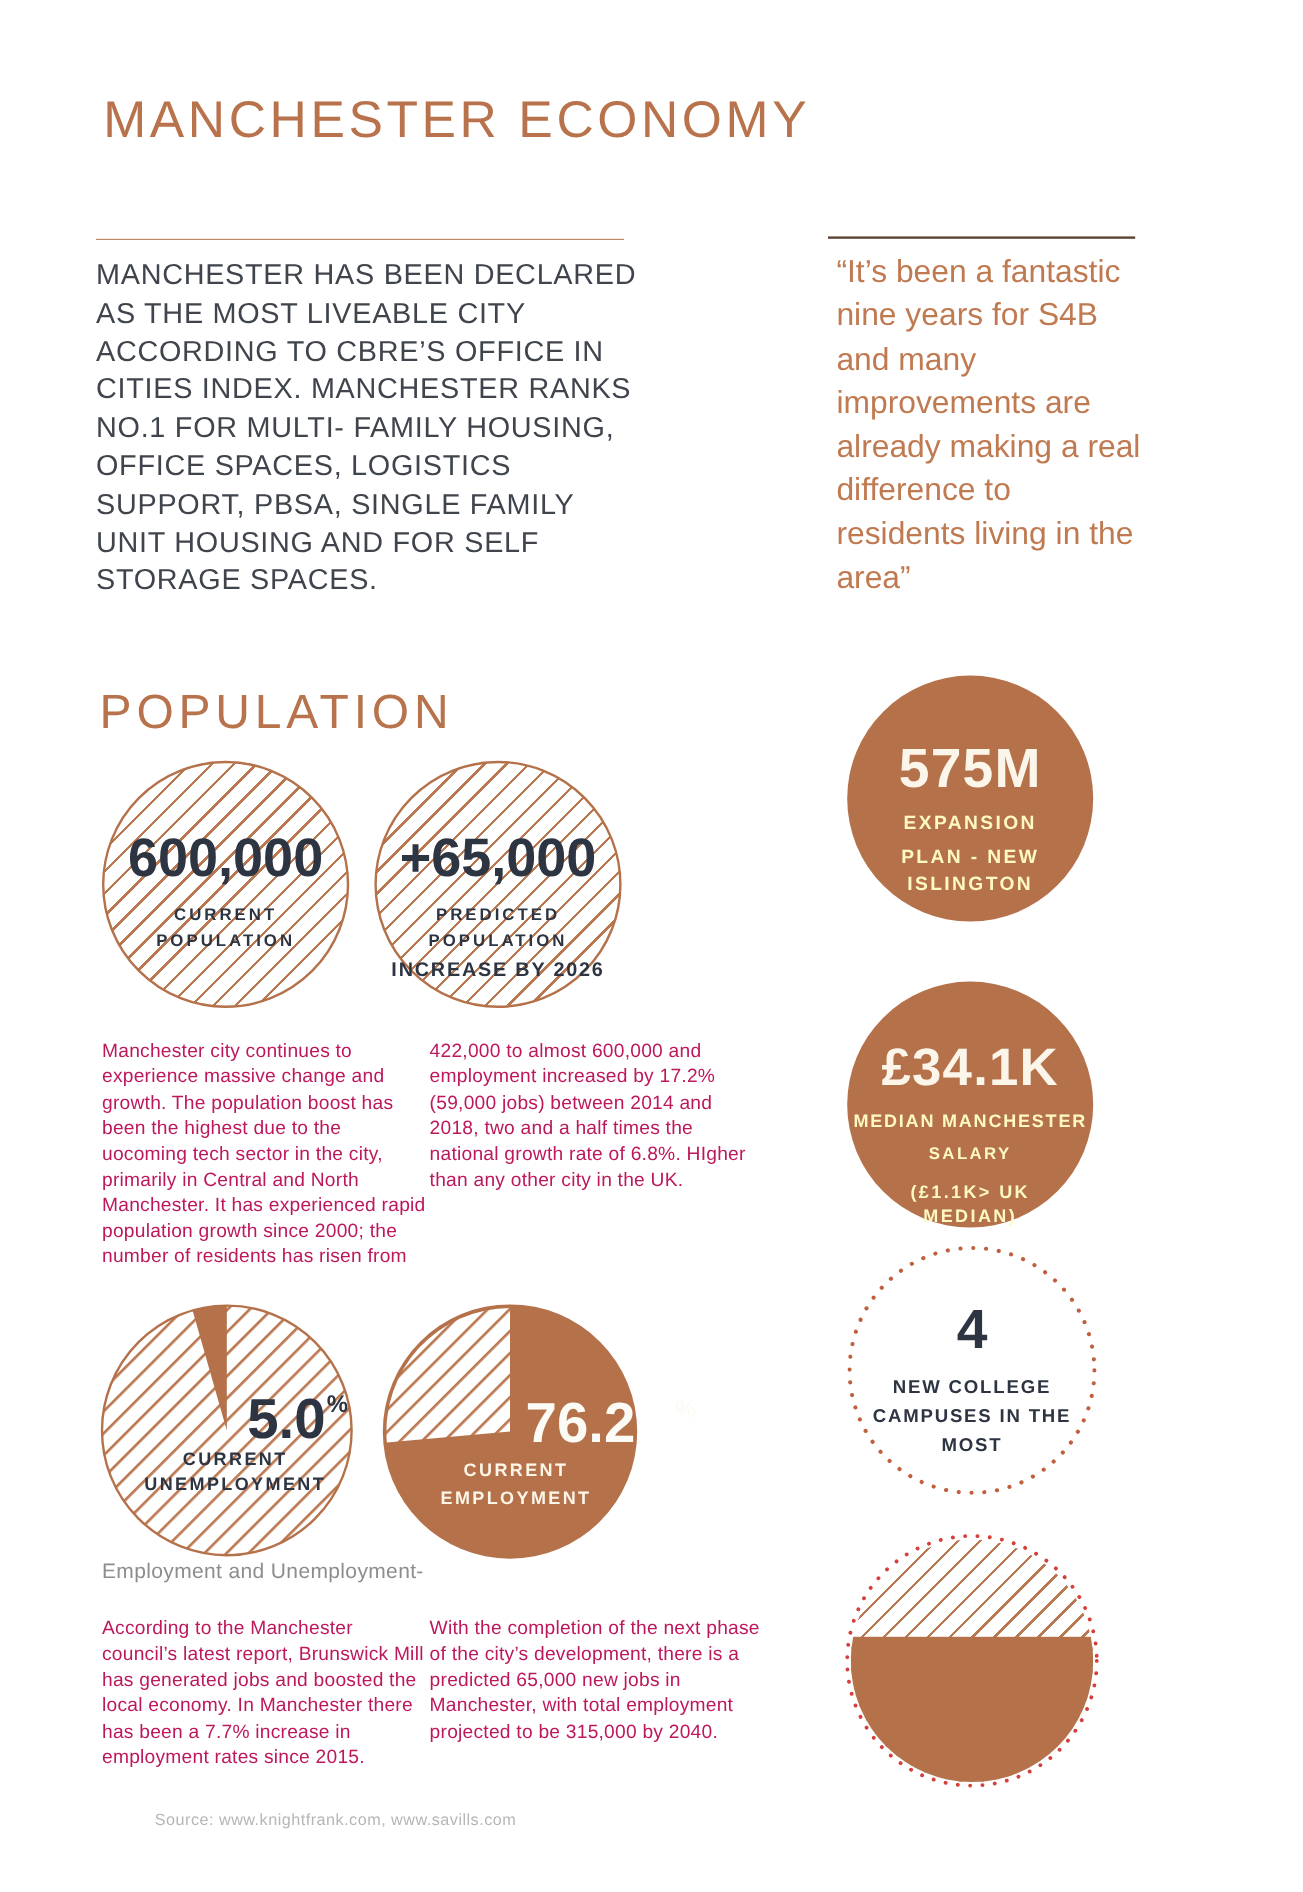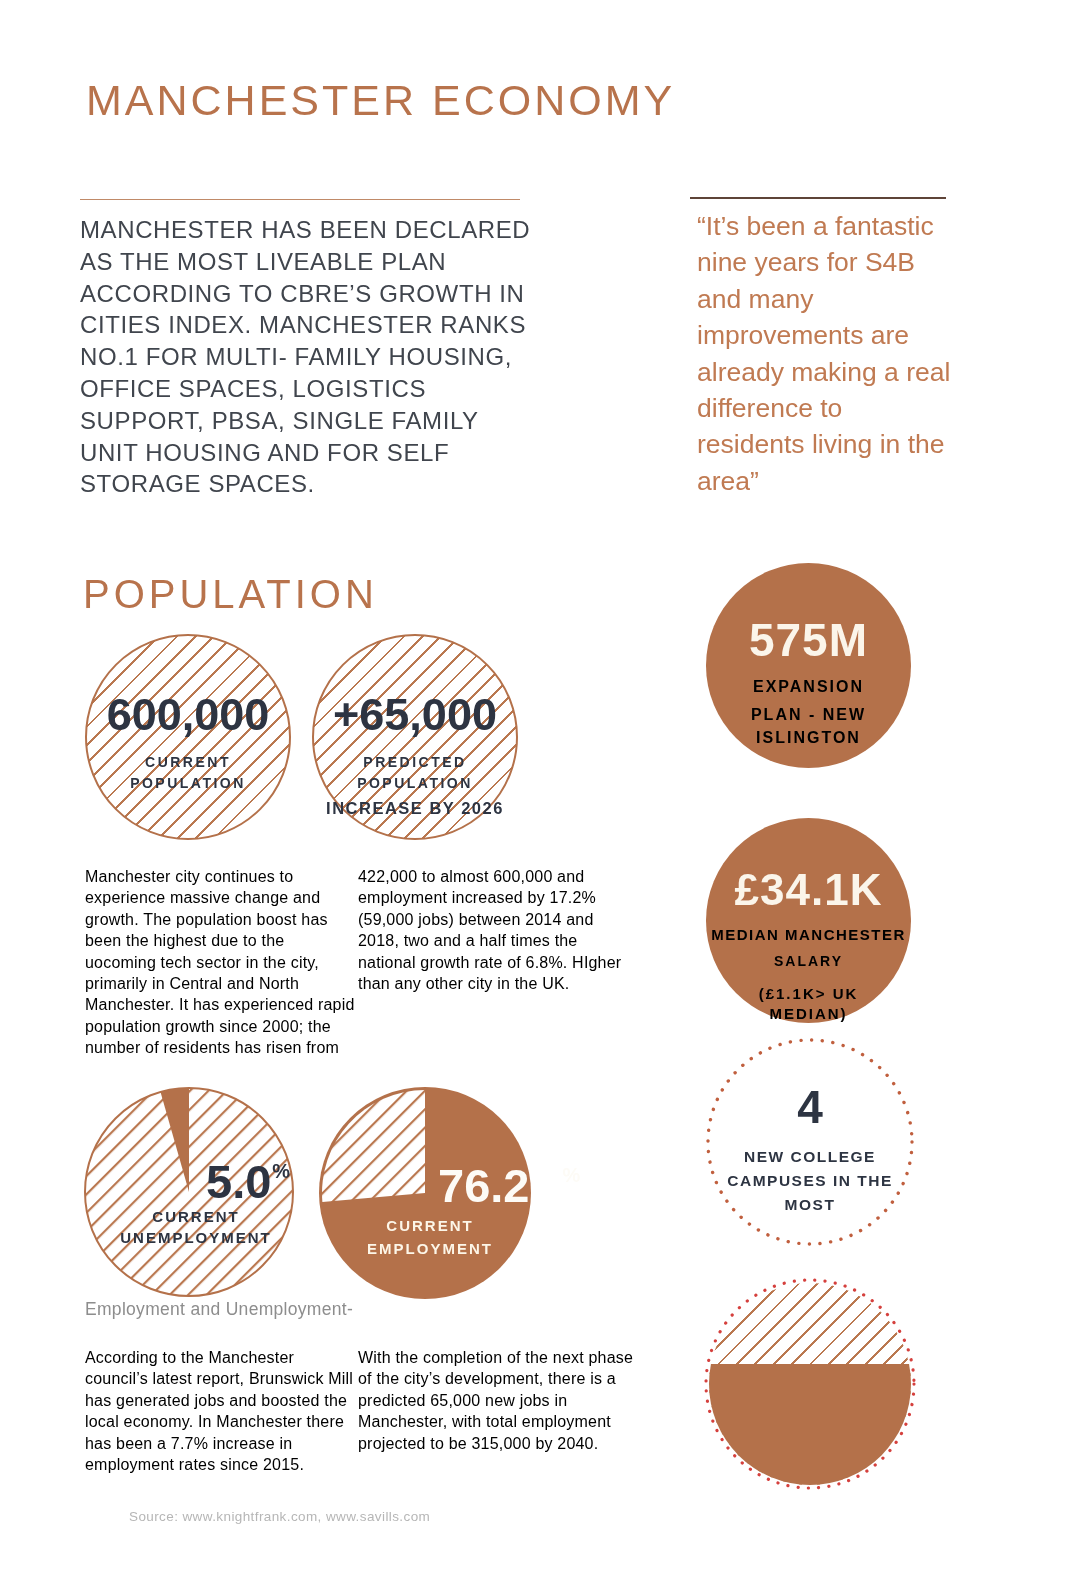--- a/index.html
+++ b/index.html
@@ -31,21 +31,21 @@
     text-align:center; box-sizing:border-box;
   }
   #stat1 { left:85px;  top:634px; }
   #stat2 { left:312px; top:634px; }
   .stat-value { margin-top:54px; font-size:45px; font-weight:700; color:#2d3442; line-height:1.1; }
   .stat-label { font-size:14px; font-weight:700; letter-spacing:2.5px; color:#2d3442; line-height:21px; }
   .stat-label.first { margin-top:12px; }
   .stat-label.big { font-size:16.5px; letter-spacing:1.5px; margin-top:4px; }
 
   
-  .col { font-size:16px; line-height:21.4px; color:#000000; letter-spacing:0.2px; }
+  .col { font-size:16px; line-height:21.4px; color:#be185d; letter-spacing:0.2px; }
   #pop-left  { left:85px;  top:866px; width:272px; }
   #pop-right { left:358px; top:866px; width:280px; }
   #emp-left  { left:85px;  top:1347px; width:276px; }
   #emp-right { left:358px; top:1347px; width:284px; }
   .caption { left:85px; top:1299px; font-size:17.5px; color:#8d8d8d; letter-spacing:0.3px; }
   .source  { left:84px; top:1509px; font-size:13.5px; color:#b6b6b6; letter-spacing:0.4px;margin-left:45px; }
 
   
   .pie { overflow:visible; }
   #pie1 { left:83px;  top:1086px; width:212px; height:212px; }
@@ -60,21 +60,21 @@
                 font-size:15px; letter-spacing:2px; line-height:21px; }
   #pie1 .pie-labels { top:120px; color:#2d3442; transform:translateX(7px); }
   #pie2 .pie-labels { top:128px; color:#fdf6e8; transform:translateX(5px); line-height:23px; }
 
   
   .solid-circle { width:205px; height:205px; border-radius:50%; background:#b4714a; text-align:center; }
   #sc1 { left:706px; top:563px; }
   #sc2 { left:706px; top:818px; }
   .sc-value { padding-top:52px; font-size:46px; font-weight:700; color:#fbf5ea; letter-spacing:1px; line-height:1.1; }
   #sc2 .sc-value { padding-top:48px; font-size:44px; }
-  .sc-line { font-size:16px; font-weight:700; letter-spacing:2px; color:#000000; line-height:23px; }
+  .sc-line { font-size:16px; font-weight:700; letter-spacing:2px; color:#fef9c3; line-height:23px; }
   #sc1 .l0 { margin-top:9px; }
   #sc1 .l1 { margin-top:5px; }
   #sc2 .l0 { margin-top:9px; font-size:15px; letter-spacing:1.5px; }
   #sc2 .l1 { margin-top:4px; font-size:14px; }
   #sc2 .l2 { margin-top:11px; font-size:15px; line-height:20px; }
   #sc2 .l3 { font-size:15px; line-height:20px; }
 
   
   .dotted-circle { width:216px; height:216px; }
   #dc1 { left:702px; top:1034px; }
@@ -102,21 +102,21 @@
       <pattern id="hatch" width="13" height="13" patternUnits="userSpaceOnUse" patternTransform="rotate(-45)">
         <rect width="13" height="13" fill="#ffffff"></rect>
         <rect width="13" height="2.2" fill="#ba7850"></rect>
       </pattern>
     </defs>
   </svg>
 
   <div class="abs page-title">MANCHESTER ECONOMY</div>
 
   <div class="abs rule-left"></div>
-  <div class="abs intro">MANCHESTER HAS BEEN DECLARED AS THE MOST LIVEABLE PLAN ACCORDING TO CBRE’S GROWTH IN CITIES INDEX. MANCHESTER RANKS NO.1 FOR MULTI- FAMILY HOUSING, OFFICE SPACES, LOGISTICS SUPPORT, PBSA, SINGLE FAMILY UNIT HOUSING AND FOR SELF STORAGE SPACES.</div>
+  <div class="abs intro">MANCHESTER HAS BEEN DECLARED AS THE MOST LIVEABLE CITY ACCORDING TO CBRE’S OFFICE IN CITIES INDEX. MANCHESTER RANKS NO.1 FOR MULTI- FAMILY HOUSING, OFFICE SPACES, LOGISTICS SUPPORT, PBSA, SINGLE FAMILY UNIT HOUSING AND FOR SELF STORAGE SPACES.</div>
 
   <div class="abs rule-right"></div>
   <div class="abs quote">“It’s been a fantastic nine years for S4B and many improvements are already making a real difference to residents living in the area”</div>
 
   <div class="abs pop-heading">POPULATION</div>
 
   <div class="abs stat-circle" id="stat1">
     <div class="stat-value">600,000</div>
     <div class="stat-label first">CURRENT</div>
     <div class="stat-label">POPULATION</div>

